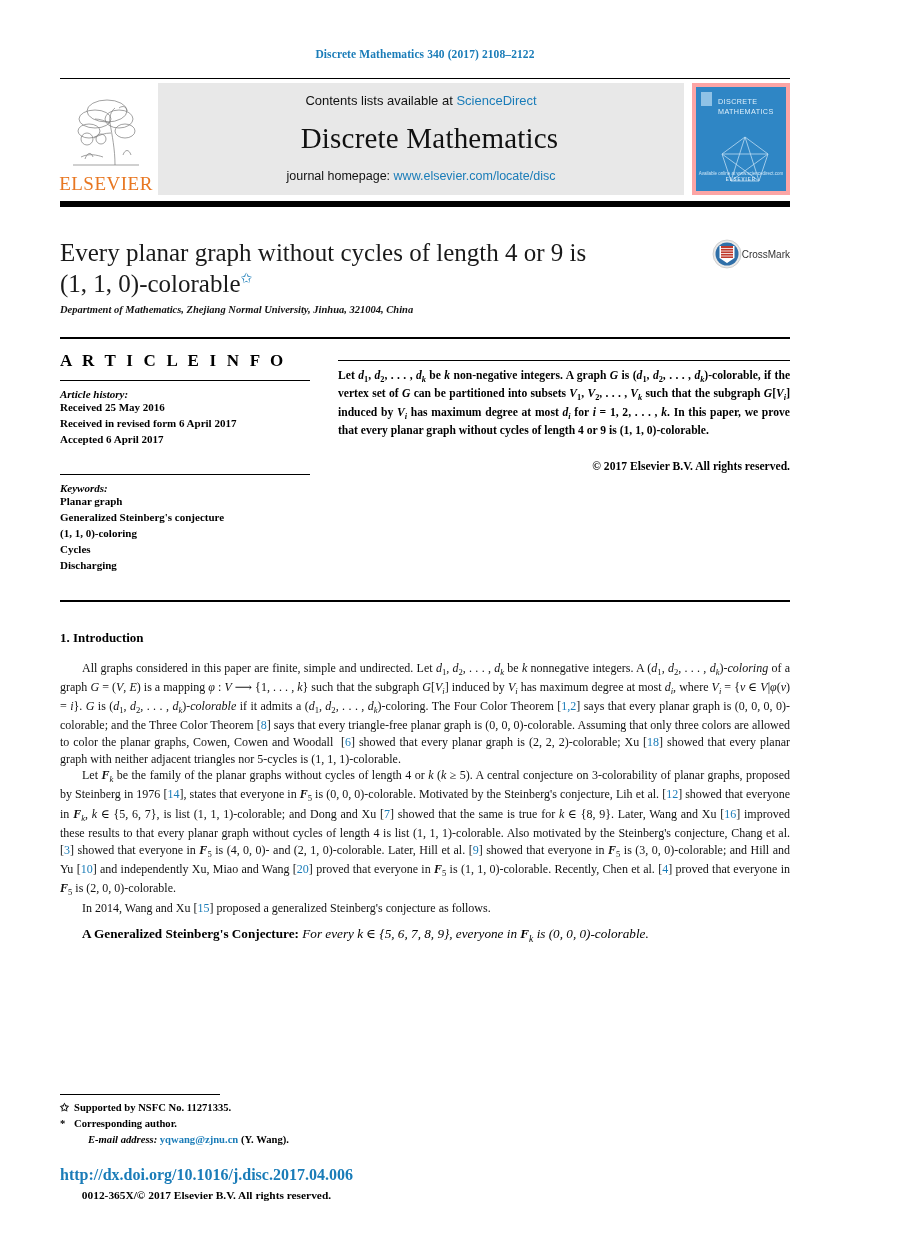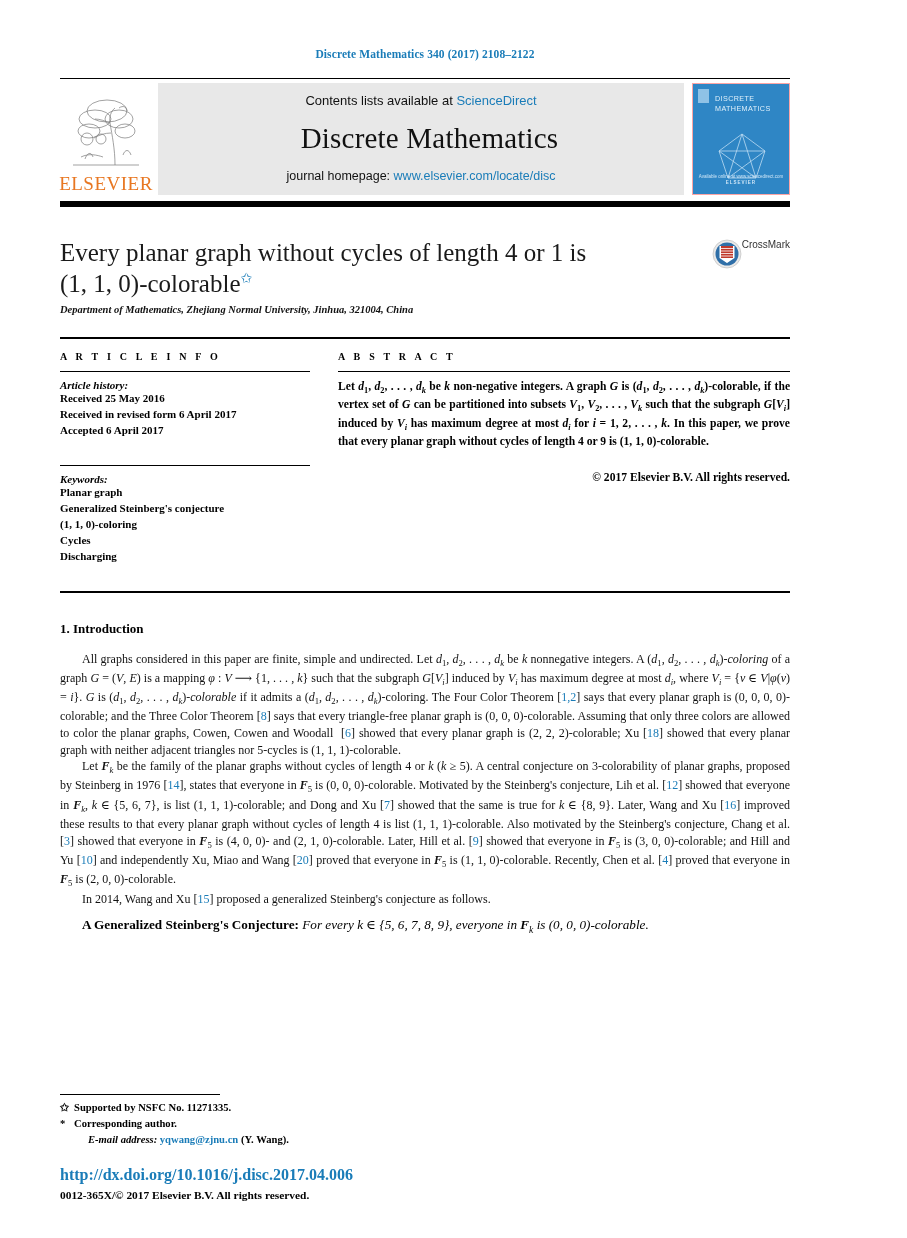--- a/index.html
+++ b/index.html
@@ -92,21 +92,21 @@
   .homepage-line {
     font-family: "Liberation Sans", sans-serif;
     font-size: 12.5px;
     color: #111;
   }
   .homepage-line .url { color: #1a7cb8; }
   .cover-thumb {
     flex: 0 0 98px;
     width: 98px;
     background: #2f86c5;
-    border: 1px solid #fca5a5;
+    border: 4px solid #fca5a5;
     box-sizing: border-box;
     position: relative;
   }
   .cover-inner { position:absolute; inset:0; }
   .cover-title {
     position: absolute;
     top: 10px; left: 22px;
     color: #dff0fb;
     font-family: "Liberation Sans", sans-serif;
     font-size: 7.2px;
@@ -164,20 +164,21 @@
     font-size: 10.5px;
     font-weight: bold;
     margin-top: 5px;
     color: #111;
   }
   .crossmark {
     position: absolute;
     right: 0;
     top: 2px;
     display: flex;
+    align-items: center;
   }
   .crossmark-label {
     font-family: "Liberation Sans", sans-serif;
     font-size: 10px;
     color: #333;
   }
 
   
   .rule-med {
     border-top: 2.2px solid #000;
@@ -185,21 +186,21 @@
   }
   .info-abstract {
     display: flex;
     margin-top: 12px;
   }
   .col-info { flex: 0 0 250px; padding-right: 18px; }
   .col-abstract { flex: 1 1 auto; padding-left: 10px; }
   .section-caps {
     font-family: "Liberation Serif", serif;
     font-weight: bold;
-    font-size: 10px;
+    font-size: 17px;
     letter-spacing: 3.2px;
   }
   .hr-inner {
     border-top: 1.6px solid #000;
     margin: 9px 0 7px 0;
   }
   .hist-label, .kw-label {
     font-style: italic;
     font-weight: bold;
     font-size: 11px;
@@ -284,20 +285,21 @@
   .doi {
     color: #1a7cb8;
     font-size: 16px;
     font-weight: bold;
     line-height: 1.5;
   }
   .issn {
     font-size: 11.4px;
     font-weight: bold;
     line-height: 1.5;
+    text-align: center;
   }
 </style>
 </head>
 <body>
 
 <div class="page">
 
   <div class="running-head">Discrete Mathematics 340 (2017) 2108–2122</div>
 
   <div class="rule-thin"></div>
@@ -372,21 +374,21 @@
           <line x1="9" y1="12" x2="21" y2="12"></line>
           <line x1="9" y1="14.5" x2="21" y2="14.5"></line>
           <line x1="9" y1="17" x2="21" y2="17"></line>
         </g>
         <path d="M9 19 L15 23.5 L21 19 Z" fill="#ffffff"></path>
       </svg>
       <span class="crossmark-label">CrossMark</span>
     </div>
 
     <h1 class="article-title">
-      <span>Every planar graph without cycles of length 4 or 1 is</span><br>
+      <span>Every planar graph without cycles of length 4 or 9 is</span><br>
       <span>(1, 1, 0)-colorable</span><span class="title-star">✩</span>
     </h1>
 
     <div class="affiliation">Department of Mathematics, Zhejiang Normal University, Jinhua, 321004, China</div>
   </div>
 
   <div class="rule-med"></div>
 
   <div class="info-abstract">
 
@@ -403,21 +405,20 @@
         <div class="kw-label">Keywords:</div>
         <div class="kw-line">Planar graph</div>
         <div class="kw-line">Generalized Steinberg's conjecture</div>
         <div class="kw-line">(1, 1, 0)-coloring</div>
         <div class="kw-line">Cycles</div>
         <div class="kw-line">Discharging</div>
       </div>
     </div>
 
     <div class="col-abstract">
-      <div class="section-caps">A B S T R A C T</div>
       <div class="hr-inner"></div>
       <div class="abstract-body">
         Let <span class="it">d</span><sub>1</sub>, <span class="it">d</span><sub>2</sub>, . . . , <span class="it">d</span><sub><span class="it">k</span></sub> be <span class="it">k</span> non-negative integers. A graph <span class="it">G</span> is (<span class="it">d</span><sub>1</sub>, <span class="it">d</span><sub>2</sub>, . . . , <span class="it">d</span><sub><span class="it">k</span></sub>)-colorable, if the vertex set of <span class="it">G</span> can be partitioned into subsets <span class="it">V</span><sub>1</sub>, <span class="it">V</span><sub>2</sub>, . . . , <span class="it">V</span><sub><span class="it">k</span></sub> such that the subgraph <span class="it">G</span>[<span class="it">V</span><sub><span class="it">i</span></sub>] induced by <span class="it">V</span><sub><span class="it">i</span></sub> has maximum degree at most <span class="it">d</span><sub><span class="it">i</span></sub> for <span class="it">i</span> = 1, 2, . . . , <span class="it">k</span>. In this paper, we prove that every planar graph without cycles of length 4 or 9 is (1, 1, 0)-colorable.
       </div>
       <div class="copyright">© 2017 Elsevier B.V. All rights reserved.</div>
     </div>
   </div>
 
   <div class="rule-body-top"></div>
 

